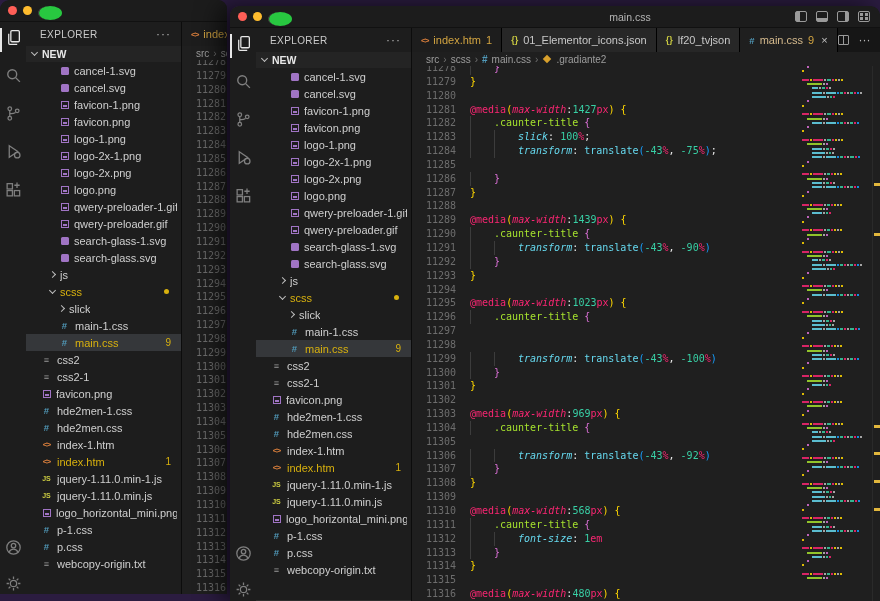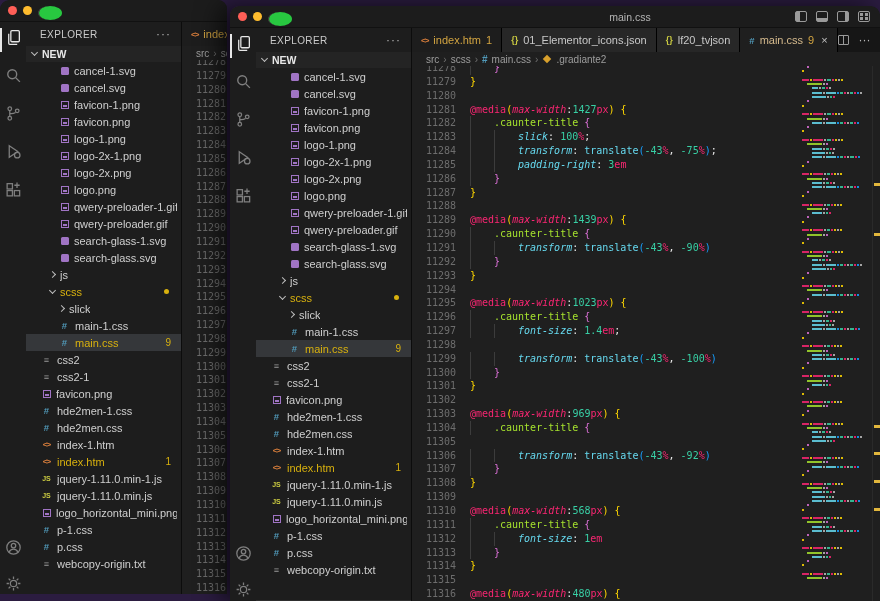--- a/index.html
+++ b/index.html
@@ -617,33 +617,33 @@
       </div>
       <div class="codewrap">
         <div class="codelines">
               <div class="cl"><span class="ln">11278</span><span class="ct"><span class="g"></span><span class="b2">}</span></span></div>
               <div class="cl"><span class="ln">11279</span><span class="ct"><span class="b1">}</span></span></div>
               <div class="cl"><span class="ln">11280</span><span class="ct"></span></div>
               <div class="cl"><span class="ln">11281</span><span class="ct"><span class="at">@media</span><span class="b1">(</span><span class="ft">max-width</span><span class="pu">:</span><span class="nu">1427</span><span class="un">px</span><span class="b1">)</span><span class="pu"> </span><span class="b1">{</span></span></div>
               <div class="cl"><span class="ln">11282</span><span class="ct"><span class="g"></span><span class="se">.caunter-title</span><span class="pu"> </span><span class="b2">{</span></span></div>
               <div class="cl"><span class="ln">11283</span><span class="ct"><span class="g"></span><span class="g"></span><span class="pr">slick</span><span class="pu">: </span><span class="nu">100</span><span class="un">%</span><span class="pu">;</span></span></div>
               <div class="cl"><span class="ln">11284</span><span class="ct"><span class="g"></span><span class="g"></span><span class="pr">transform</span><span class="pu">: </span><span class="fn">translate</span><span class="b3">(</span><span class="nu">-43</span><span class="un">%</span><span class="pu">, </span><span class="nu">-75</span><span class="un">%</span><span class="b3">)</span><span class="pu">;</span></span></div>
-              <div class="cl"><span class="ln">11285</span><span class="ct"><span class="g"></span><span class="g"></span><span class="pr">padding-right</span><span class="pu">: </span><span class="nu">3</span><span class="un">em</span></span></div>
+              <div class="cl"><span class="ln">11285</span></div>
               <div class="cl"><span class="ln">11286</span><span class="ct"><span class="g"></span><span class="b2">}</span></span></div>
               <div class="cl"><span class="ln">11287</span><span class="ct"><span class="b1">}</span></span></div>
               <div class="cl"><span class="ln">11288</span><span class="ct"></span></div>
               <div class="cl"><span class="ln">11289</span><span class="ct"><span class="at">@media</span><span class="b1">(</span><span class="ft">max-width</span><span class="pu">:</span><span class="nu">1439</span><span class="un">px</span><span class="b1">)</span><span class="pu"> </span><span class="b1">{</span></span></div>
               <div class="cl"><span class="ln">11290</span><span class="ct"><span class="g"></span><span class="se">.caunter-title</span><span class="pu"> </span><span class="b2">{</span></span></div>
               <div class="cl"><span class="ln">11291</span><span class="ct"><span class="g"></span><span class="g"></span><span class="pr">transform</span><span class="pu">: </span><span class="fn">translate</span><span class="b3">(</span><span class="nu">-43</span><span class="un">%</span><span class="pu">, </span><span class="nu">-90</span><span class="un">%</span><span class="b3">)</span></span></div>
               <div class="cl"><span class="ln">11292</span><span class="ct"><span class="g"></span><span class="b2">}</span></span></div>
               <div class="cl"><span class="ln">11293</span><span class="ct"><span class="b1">}</span></span></div>
               <div class="cl"><span class="ln">11294</span><span class="ct"></span></div>
               <div class="cl"><span class="ln">11295</span><span class="ct"><span class="at">@media</span><span class="b1">(</span><span class="ft">max-width</span><span class="pu">:</span><span class="nu">1023</span><span class="un">px</span><span class="b1">)</span><span class="pu"> </span><span class="b1">{</span></span></div>
               <div class="cl"><span class="ln">11296</span><span class="ct"><span class="g"></span><span class="se">.caunter-title</span><span class="pu"> </span><span class="b2">{</span></span></div>
-              <div class="cl"><span class="ln">11297</span><span class="ct"><span class="g"></span><span class="g"></span><span class="pr">font-size</span><span class="pu">: </span><span class="nu">1.4</span><span class="un">em</span><span class="pu">;</span></span></div>
+              <div class="cl"><span class="ln">11297</span></div>
               <div class="cl"><span class="ln">11298</span></div>
               <div class="cl"><span class="ln">11299</span><span class="ct"><span class="g"></span><span class="g"></span><span class="pr">transform</span><span class="pu">: </span><span class="fn">translate</span><span class="b3">(</span><span class="nu">-43</span><span class="un">%</span><span class="pu">, </span><span class="nu">-100</span><span class="un">%</span><span class="b3">)</span></span></div>
               <div class="cl"><span class="ln">11300</span><span class="ct"><span class="g"></span><span class="b2">}</span></span></div>
               <div class="cl"><span class="ln">11301</span><span class="ct"><span class="b1">}</span></span></div>
               <div class="cl"><span class="ln">11302</span><span class="ct"></span></div>
               <div class="cl"><span class="ln">11303</span><span class="ct"><span class="at">@media</span><span class="b1">(</span><span class="ft">max-width</span><span class="pu">:</span><span class="nu">969</span><span class="un">px</span><span class="b1">)</span><span class="pu"> </span><span class="b1">{</span></span></div>
               <div class="cl"><span class="ln">11304</span><span class="ct"><span class="g"></span><span class="se">.caunter-title</span><span class="pu"> </span><span class="b2">{</span></span></div>
               <div class="cl"><span class="ln">11305</span></div>
               <div class="cl"><span class="ln">11306</span><span class="ct"><span class="g"></span><span class="g"></span><span class="pr">transform</span><span class="pu">: </span><span class="fn">translate</span><span class="b3">(</span><span class="nu">-43</span><span class="un">%</span><span class="pu">, </span><span class="nu">-92</span><span class="un">%</span><span class="b3">)</span></span></div>
               <div class="cl"><span class="ln">11307</span><span class="ct"><span class="g"></span><span class="b2">}</span></span></div>

